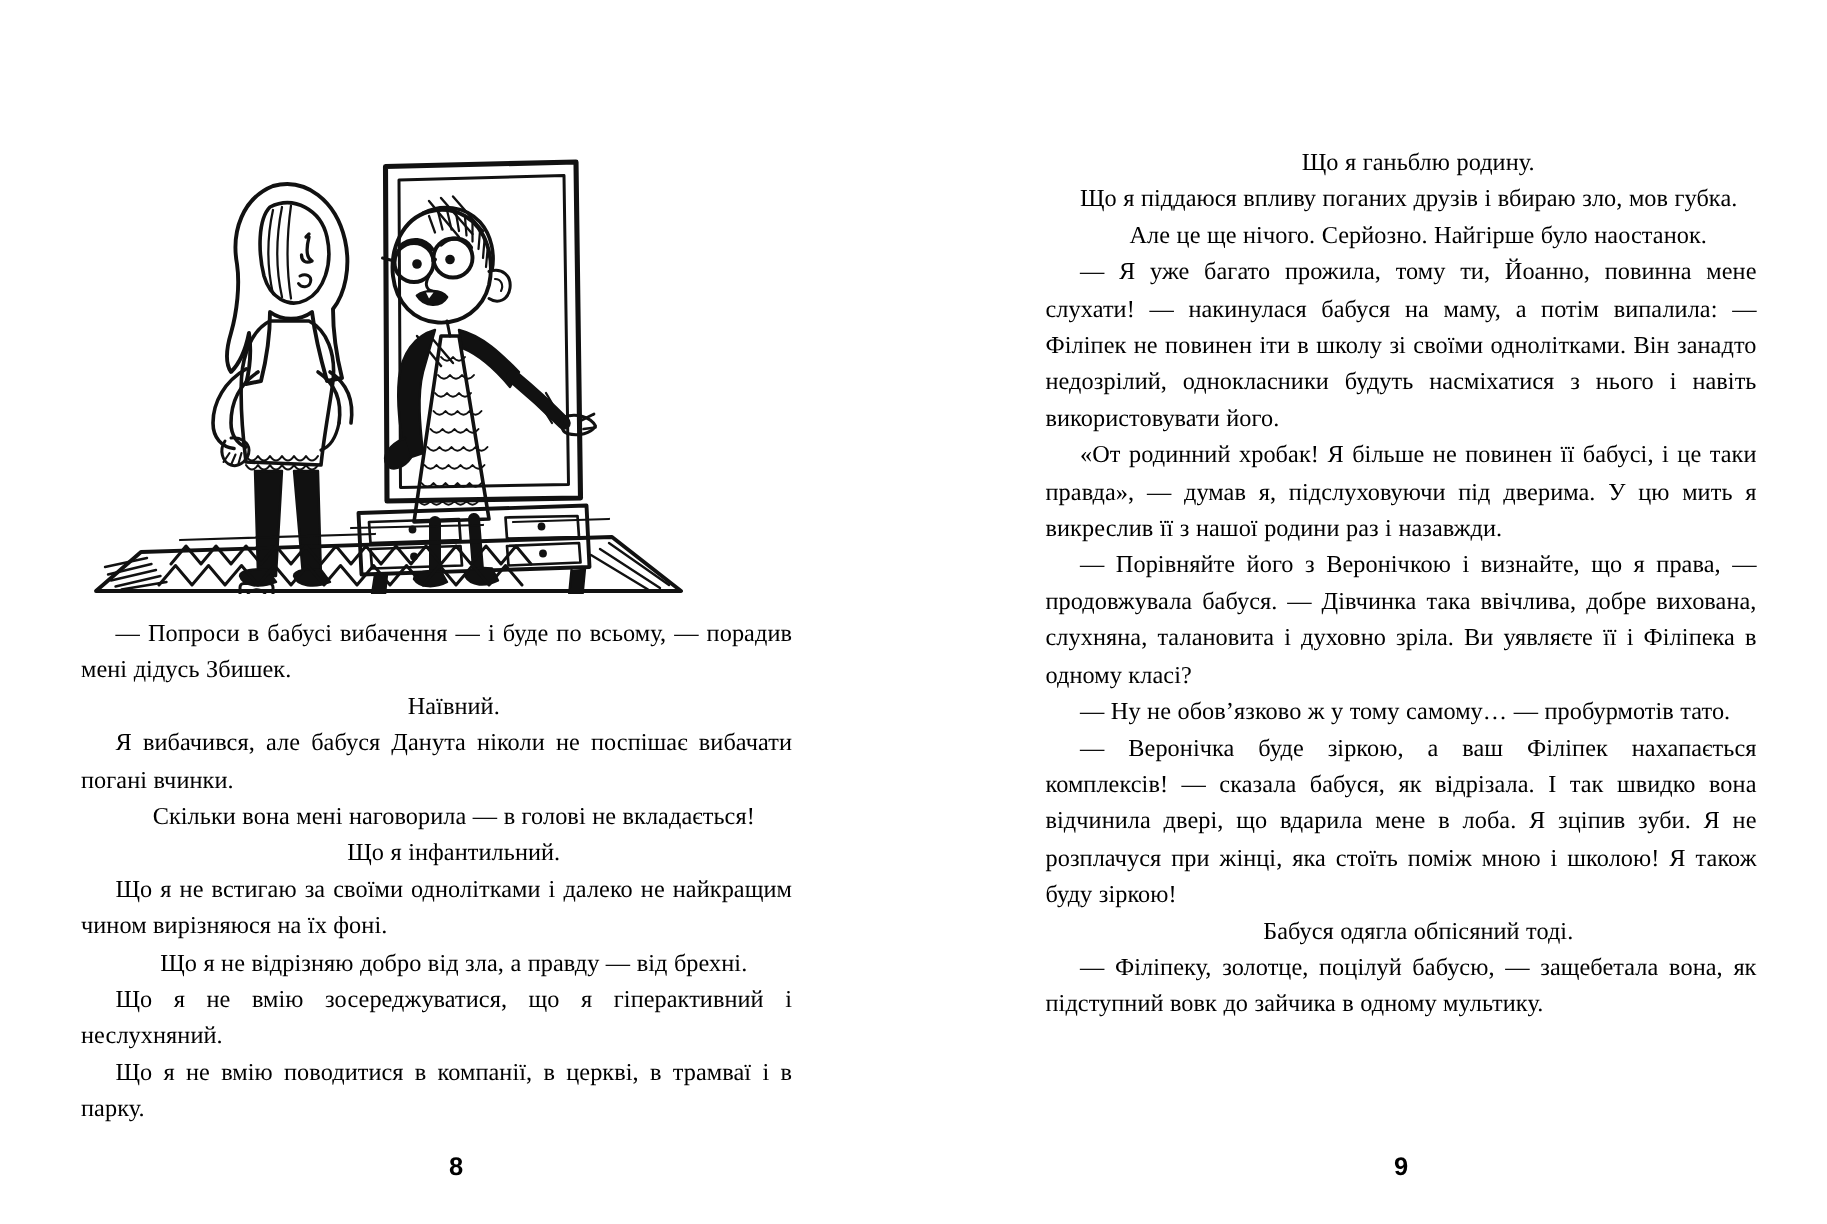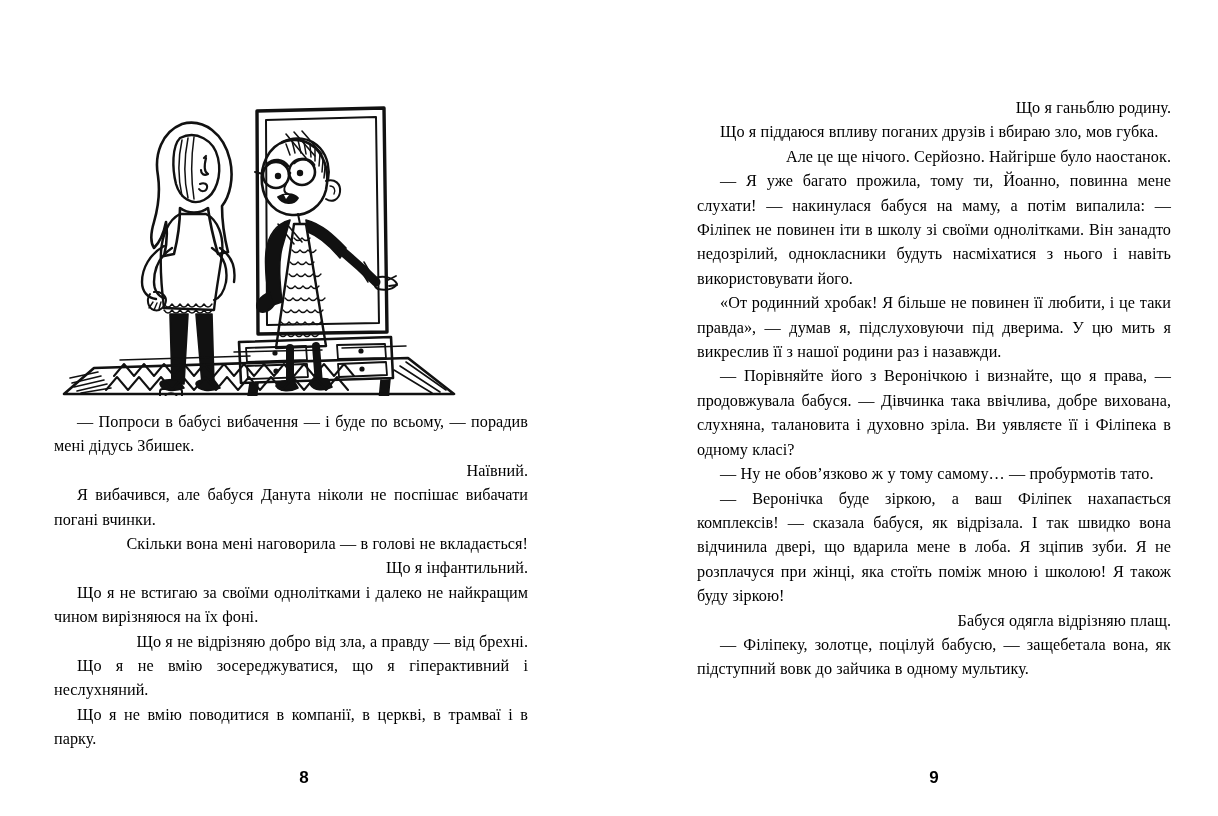--- a/index.html
+++ b/index.html
@@ -54,21 +54,21 @@
   .body-text p {
     margin: 0;
     text-indent: 23px;
     text-align: justify;
     font-size: 16.2px;
     line-height: 24.4px;
     letter-spacing: 0.05px;
     word-spacing: 0.2px;
     hyphens: manual;
   }
-  .body-text p.no-justify { text-align: right; }
+  .body-text p.no-justify { text-align: center; }
 
   
   .folio {
     position: absolute;
     top: 768px;
     width: 474px;
     text-align: center;
     font-size: 17px;
     font-weight: 700;
     font-family: "Liberation Sans", "DejaVu Sans", sans-serif;
@@ -305,25 +305,25 @@
   </div>
 
   <div class="page page-right">
 
     <div class="column">
       <div class="body-text">
         <p class="no-justify">Що я ганьблю родину.</p>
         <p>Що я піддаюся впливу поганих друзів і вбираю зло, мов губка.</p>
         <p class="no-justify">Але це ще нічого. Серйозно. Найгірше було наостанок.</p>
         <p>— Я уже багато прожила, тому ти, Йоанно, повинна мене слухати! — накинулася бабуся на маму, а потім випалила: — Філіпек не повинен іти в школу зі своїми однолітками. Він занадто недозрілий, однокласники будуть насміхатися з нього і навіть використовувати його.</p>
-        <p>«От родинний хробак! Я більше не повинен її любити, і це таки правда», — думав я, підслуховуючи під дверима. У цю мить я викреслив її з нашої родини раз і назавжди.</p>
+        <p>«От родинний хробак! Я більше не повинен її бабусі, і це таки правда», — думав я, підслуховуючи під дверима. У цю мить я викреслив її з нашої родини раз і назавжди.</p>
         <p>— Порівняйте його з Веронічкою і визнайте, що я права, — продовжувала бабуся. — Дівчинка така ввічлива, добре вихована, слухняна, талановита і духовно зріла. Ви уявляєте її і Філіпека в одному класі?</p>
         <p>— Ну не обов’язково ж у тому самому… — пробурмотів тато.</p>
         <p>— Веронічка буде зіркою, а ваш Філіпек нахапається комплексів! — сказала бабуся, як відрізала. І так швидко вона відчинила двері, що вдарила мене в лоба. Я зціпив зуби. Я не розплачуся при жінці, яка стоїть поміж мною і школою! Я також буду зіркою!</p>
-        <p class="no-justify">Бабуся одягла відрізняю плащ.</p>
+        <p class="no-justify">Бабуся одягла обпісяний тоді.</p>
         <p>— Філіпеку, золотце, поцілуй бабусю, — защебетала вона, як підступний вовк до зайчика в одному мультику.</p>
       </div>
     </div>
 
     <div class="folio">9</div>
   </div>
 
 </div>
 
 </body></html>

